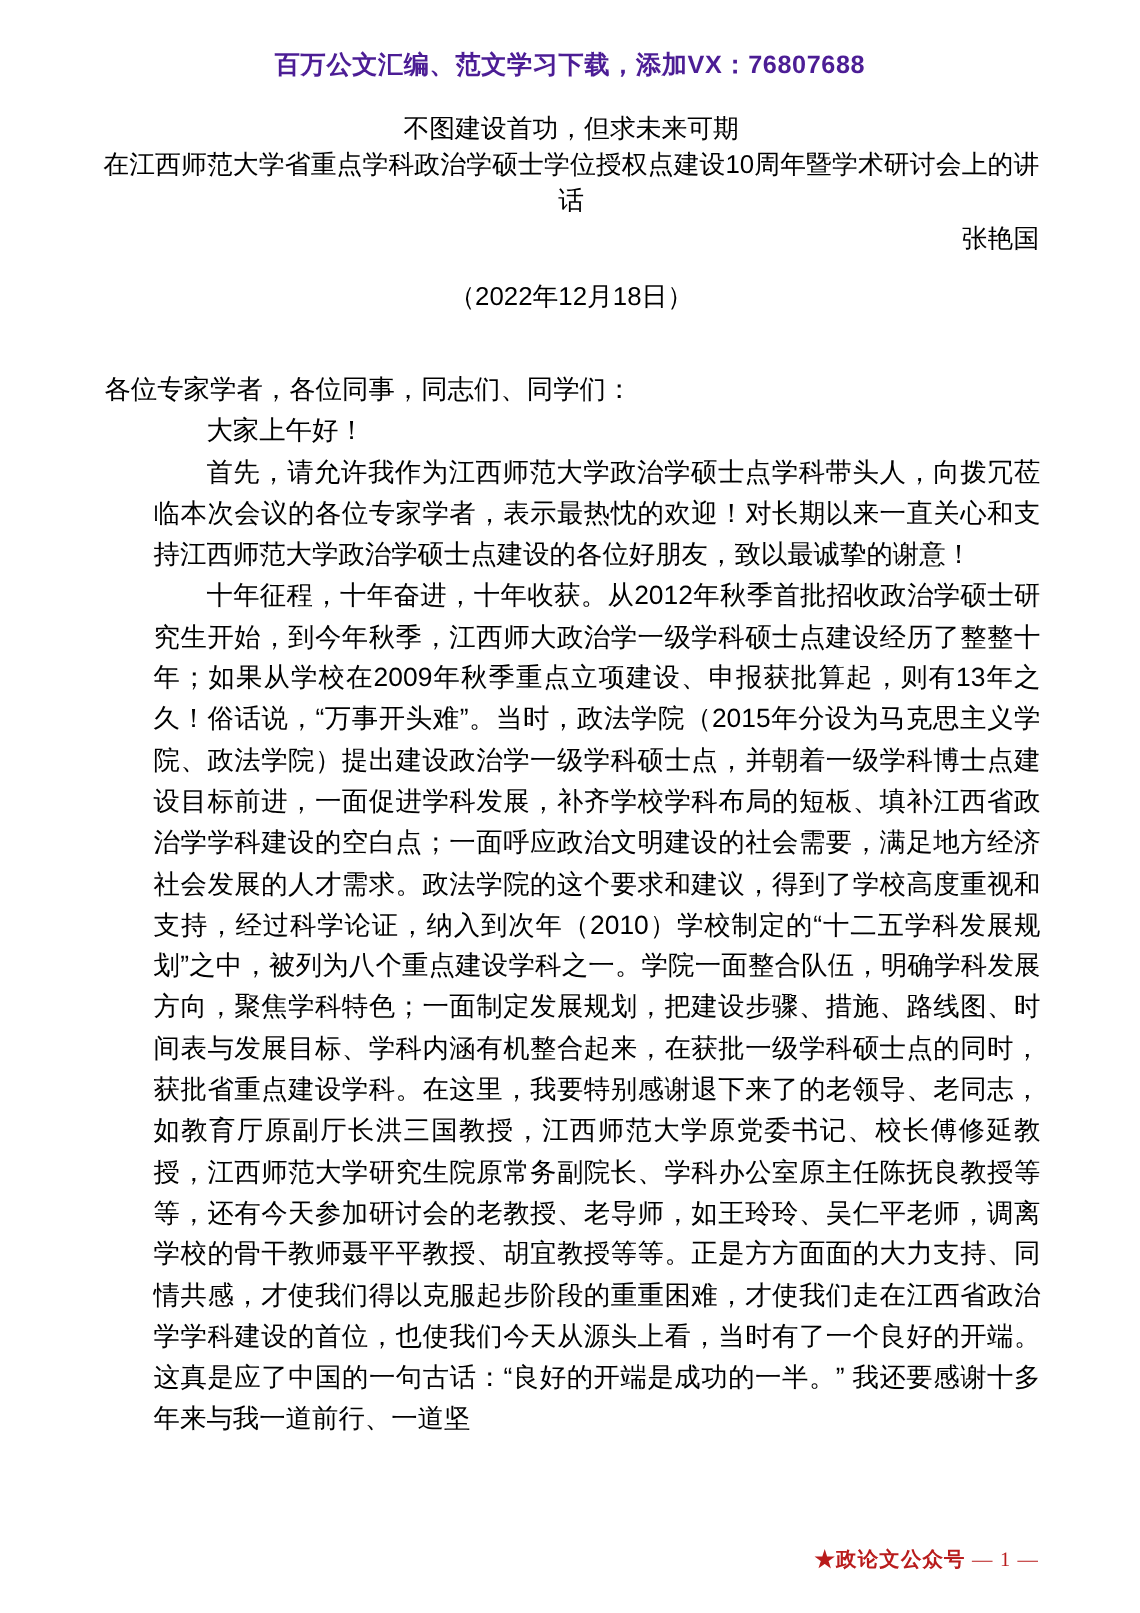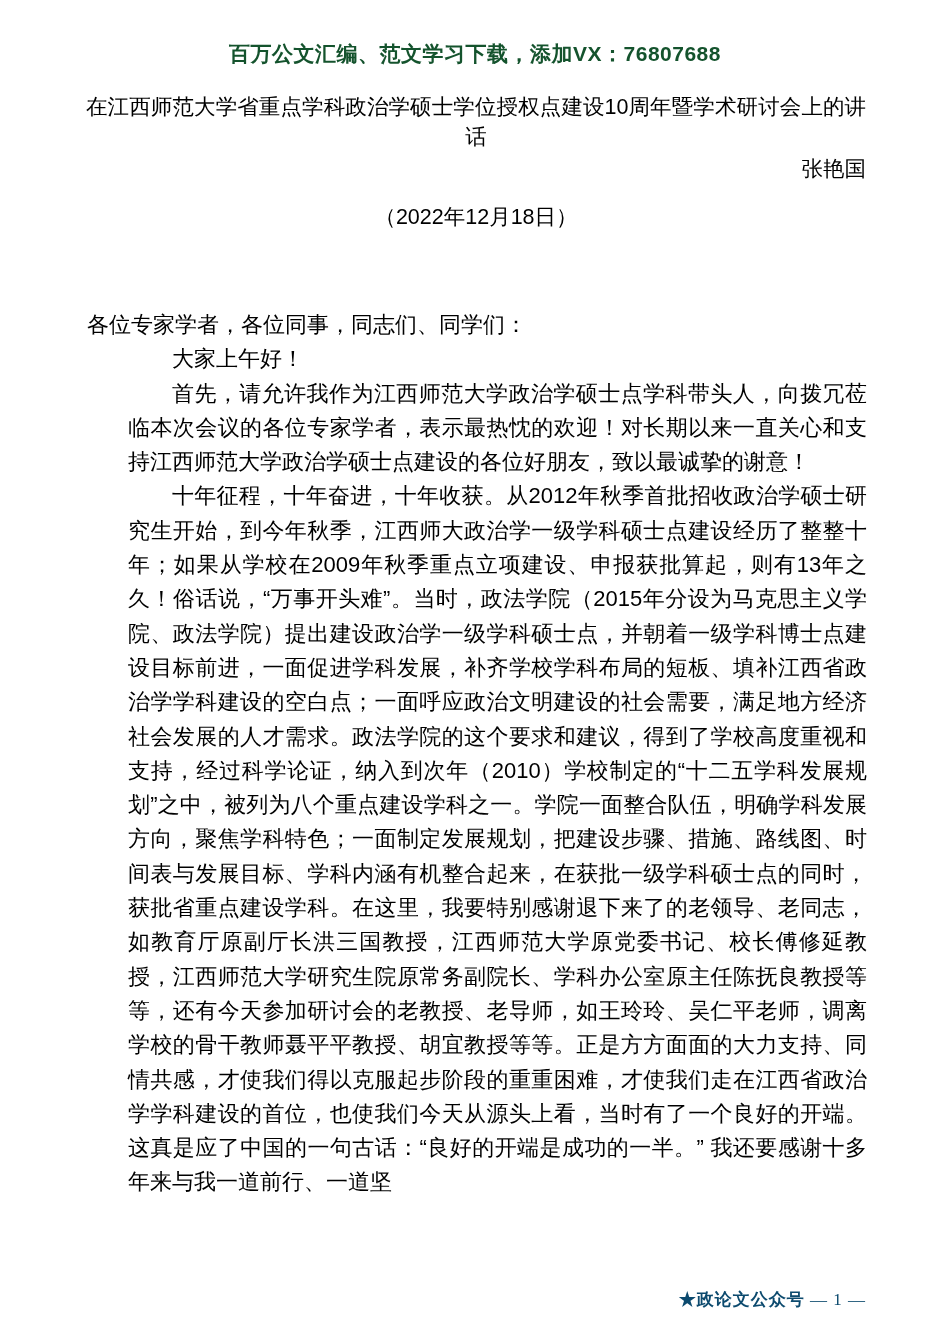--- a/index.html
+++ b/index.html
@@ -86,34 +86,35 @@
     top: 1288px;
     width: 950px;
   }
   .footer-inner {
     position: absolute;
     right: 84px;
     top: 0;
     font-size: 17px;
     letter-spacing: 1px;
     white-space: nowrap;
-    color: #0c4a6e;
+    color: #b91c1c;
     font-family: "Liberation Serif", "DejaVu Serif", serif;
   }
   .wm { font-weight: 700; }
   .pagenum { font-family: "Liberation Serif", "DejaVu Serif", serif; }
 </style>
 </head>
 <body>
 
 <div id="page">
 
-  <div class="banner" style="color: #14532d;">百万公文汇编、范文学习下载，添加VX：76807688</div>
+  <div class="banner" style="color: #4c1d95;">百万公文汇编、范文学习下载，添加VX：76807688</div>
 
   <div class="title-block">
+    <div class="title-line t1">不图建设首功，但求未来可期</div>
     <div class="title-line t2">在江西师范大学省重点学科政治学硕士学位授权点建设10周年暨学术研讨会上的讲话</div>
     <div class="author">张艳国</div>
     <div class="docdate">（2022年12月18日）</div>
   </div>
 
   <div class="body-block">
     <p class="para">各位专家学者，各位同事，同志们、同学们：</p>
     <p class="para indent">大家上午好！</p>
     <p class="para indent">首先，请允许我作为江西师范大学政治学硕士点学科带头人，向拨冗莅临本次会议的各位专家学者，表示最热忱的欢迎！对长期以来一直关心和支持江西师范大学政治学硕士点建设的各位好朋友，致以最诚挚的谢意！</p>
     <p class="para indent">十年征程，十年奋进，十年收获。从2012年秋季首批招收政治学硕士研究生开始，到今年秋季，江西师大政治学一级学科硕士点建设经历了整整十年；如果从学校在2009年秋季重点立项建设、申报获批算起，则有13年之久！俗话说，“万事开头难”。当时，政法学院（2015年分设为马克思主义学院、政法学院）提出建设政治学一级学科硕士点，并朝着一级学科博士点建设目标前进，一面促进学科发展，补齐学校学科布局的短板、填补江西省政治学学科建设的空白点；一面呼应政治文明建设的社会需要，满足地方经济社会发展的人才需求。政法学院的这个要求和建议，得到了学校高度重视和支持，经过科学论证，纳入到次年（2010）学校制定的“十二五学科发展规划”之中，被列为八个重点建设学科之一。学院一面整合队伍，明确学科发展方向，聚焦学科特色；一面制定发展规划，把建设步骤、措施、路线图、时间表与发展目标、学科内涵有机整合起来，在获批一级学科硕士点的同时，获批省重点建设学科。在这里，我要特别感谢退下来了的老领导、老同志，如教育厅原副厅长洪三国教授，江西师范大学原党委书记、校长傅修延教授，江西师范大学研究生院原常务副院长、学科办公室原主任陈抚良教授等等，还有今天参加研讨会的老教授、老导师，如王玲玲、吴仁平老师，调离学校的骨干教师聂平平教授、胡宜教授等等。正是方方面面的大力支持、同情共感，才使我们得以克服起步阶段的重重困难，才使我们走在江西省政治学学科建设的首位，也使我们今天从源头上看，当时有了一个良好的开端。这真是应了中国的一句古话：“良好的开端是成功的一半。” 我还要感谢十多年来与我一道前行、一道坚</p>

